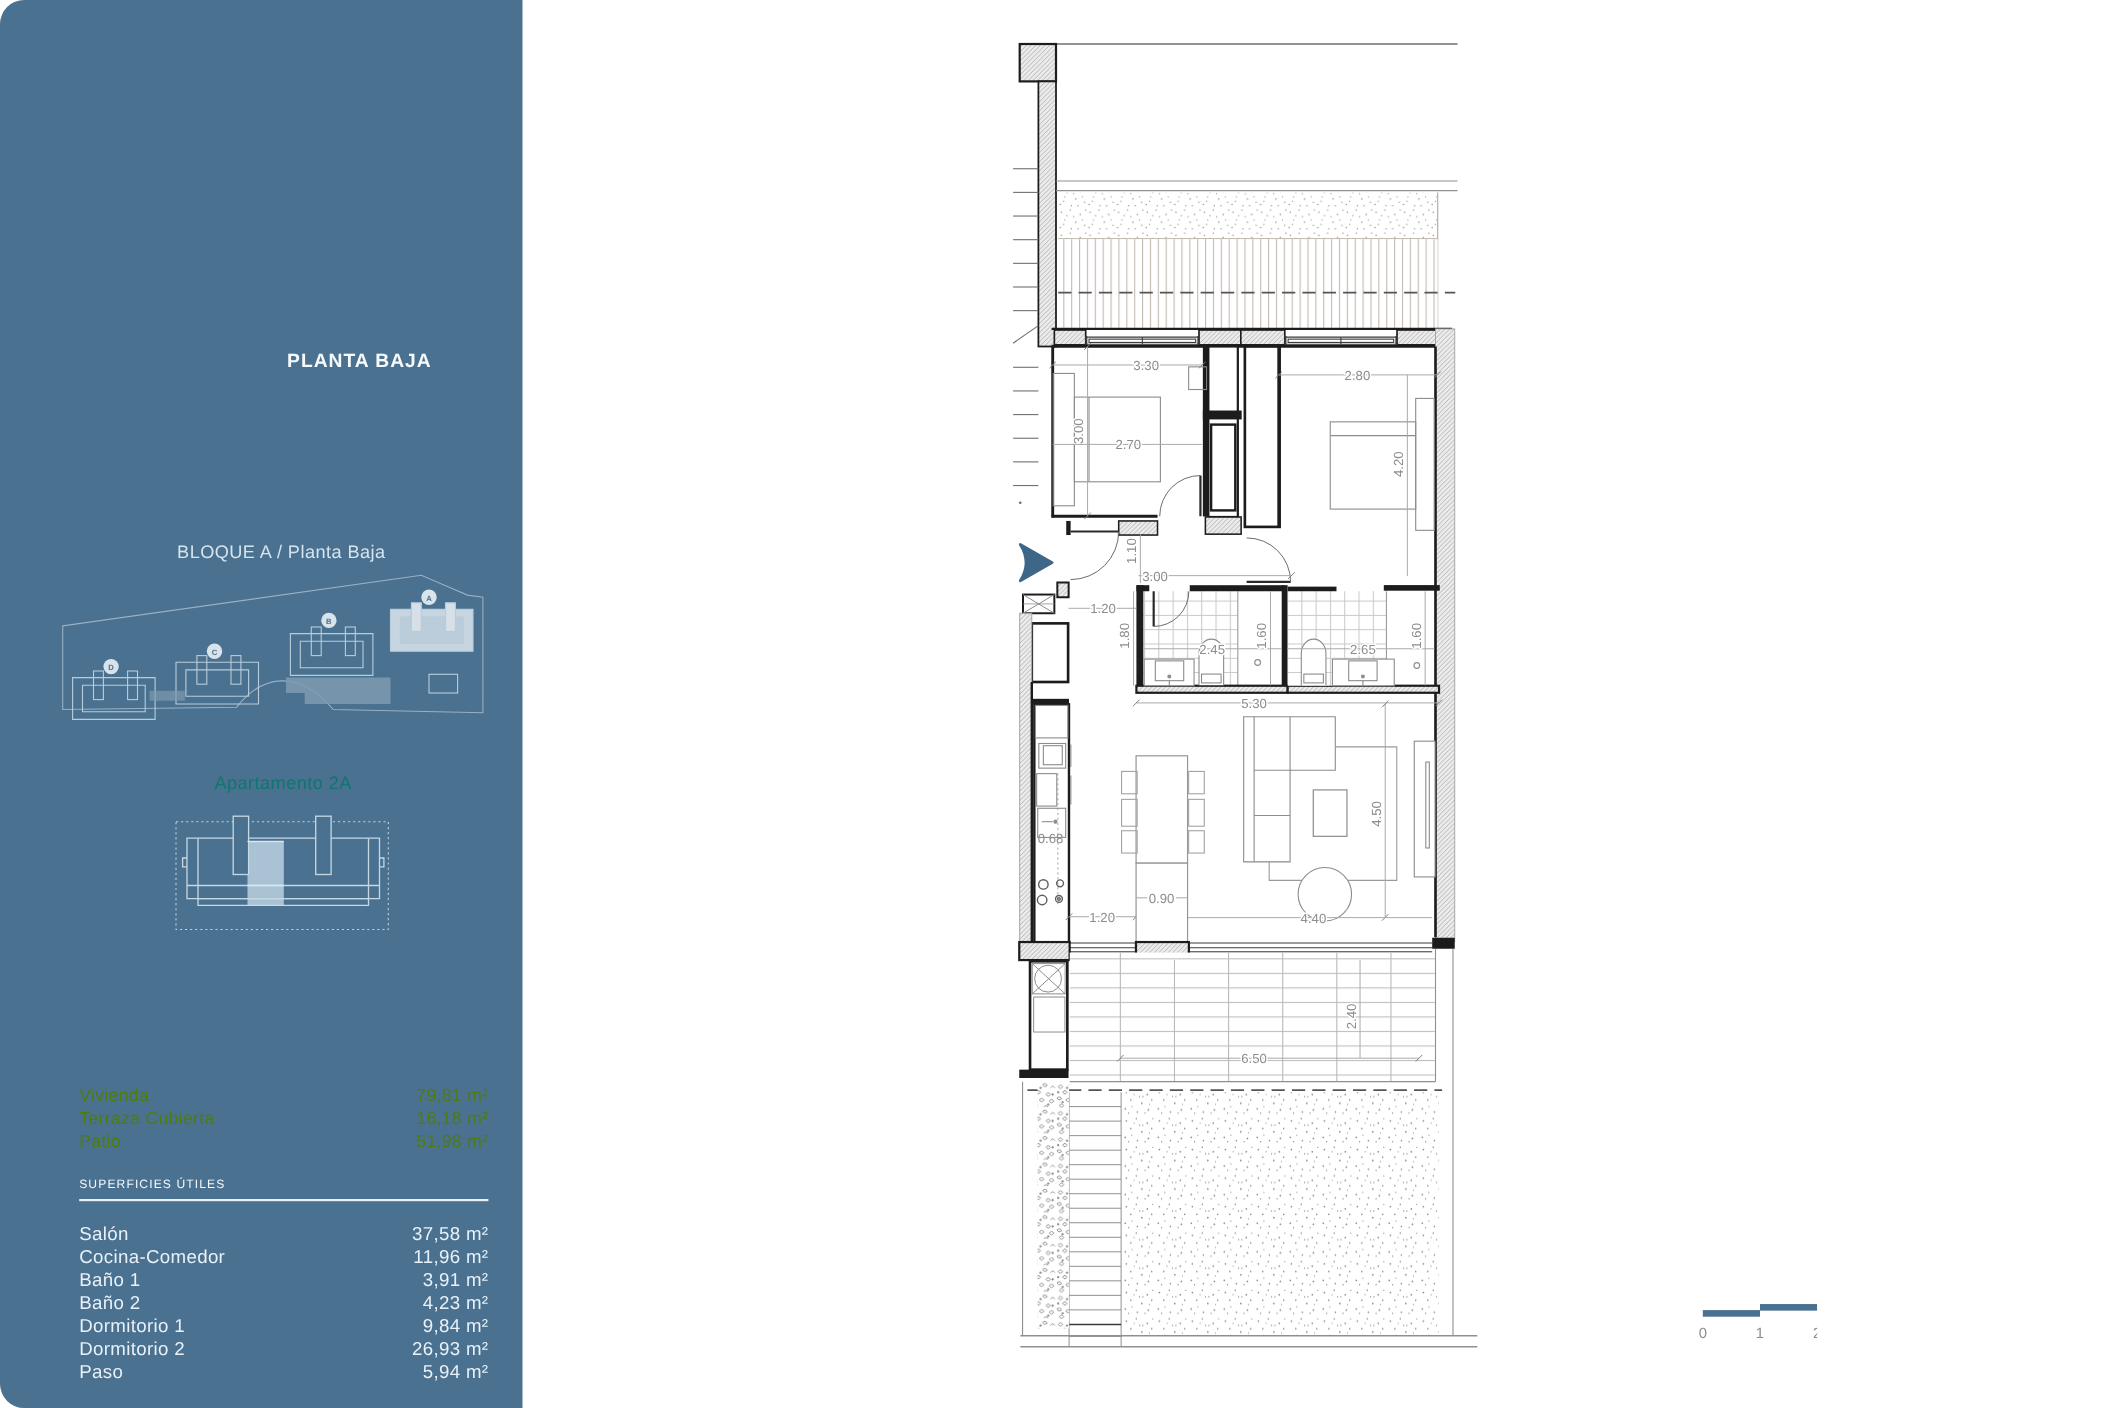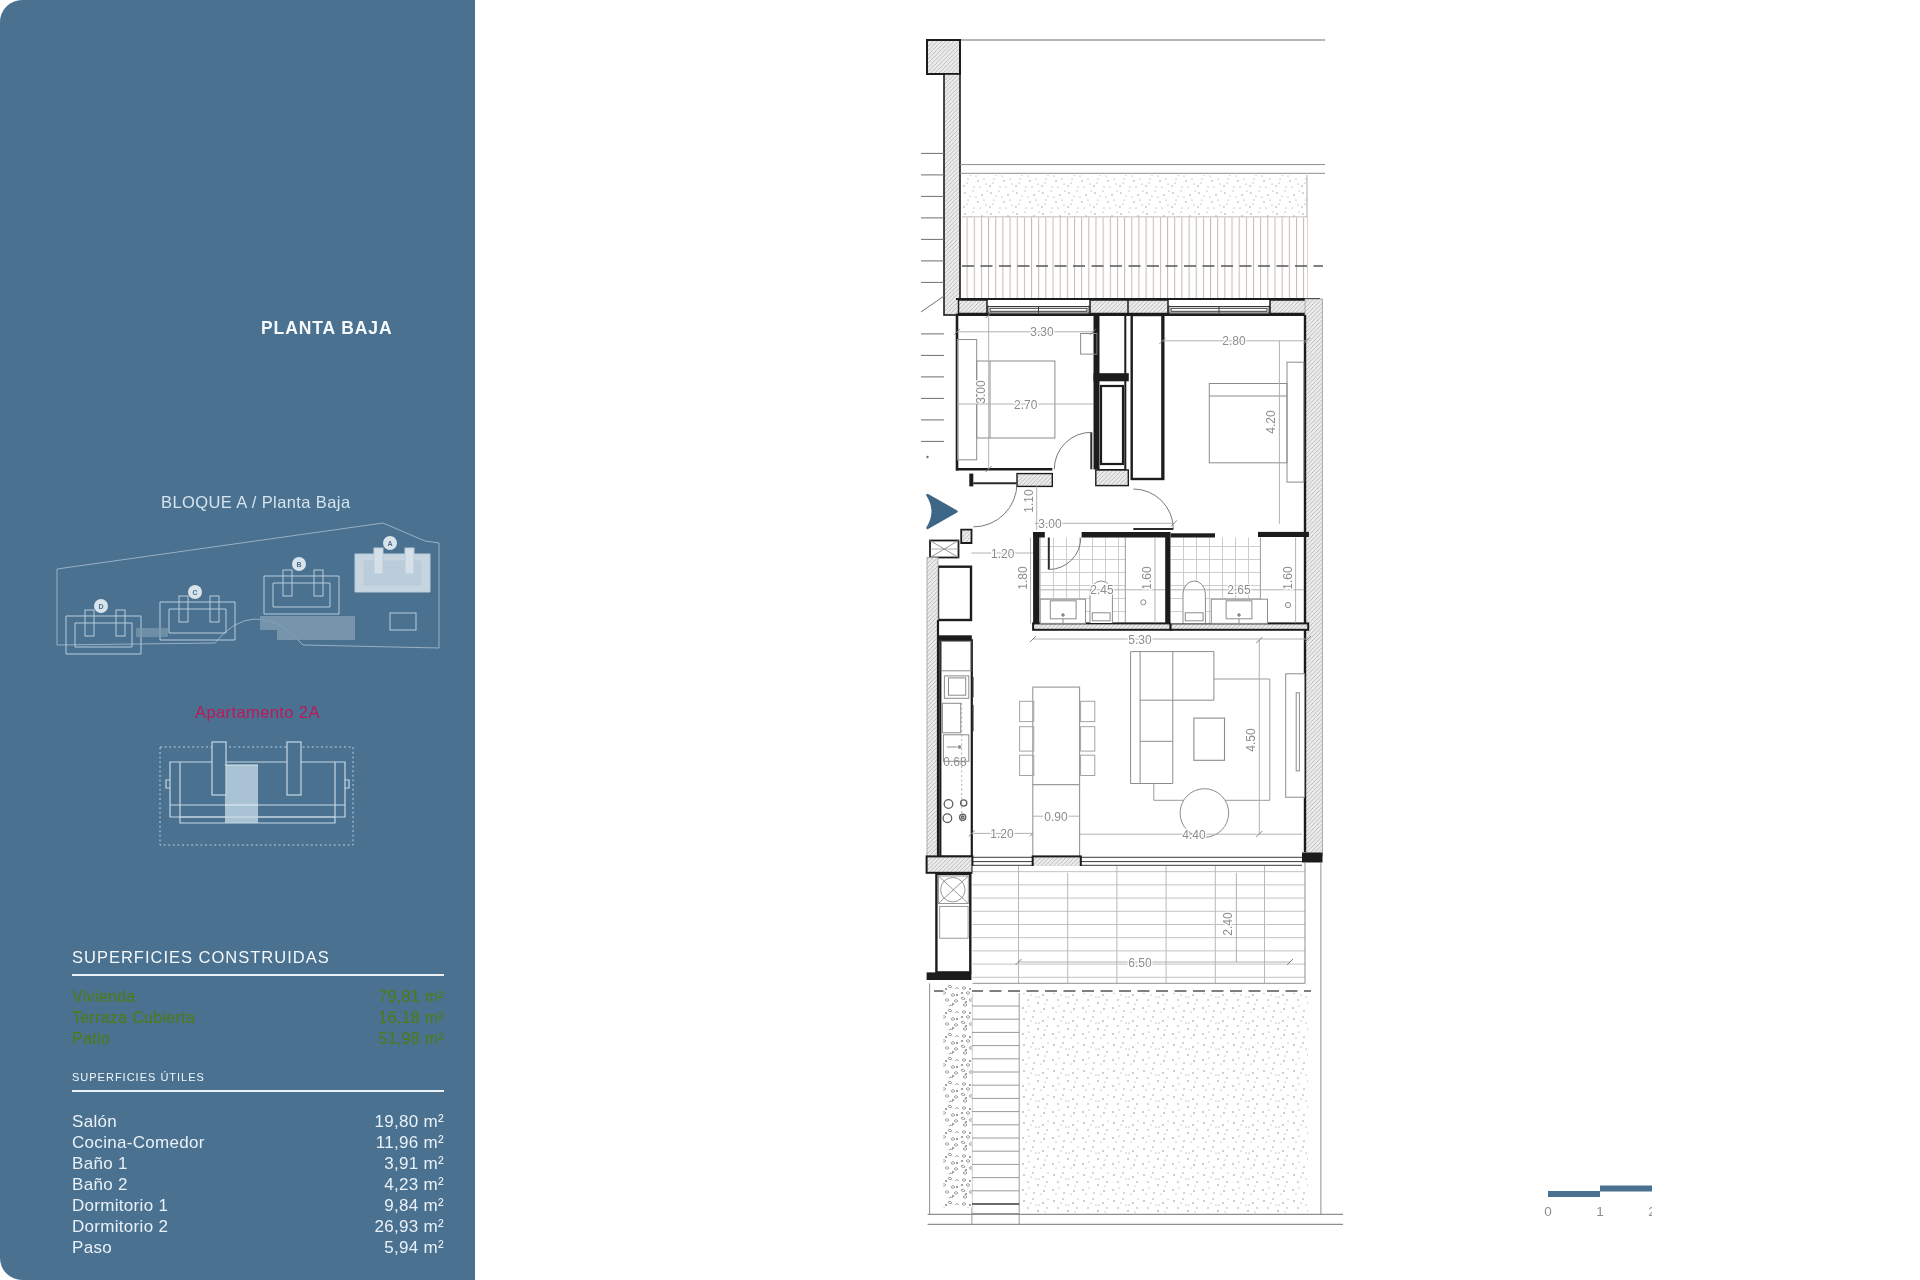--- a/index.html
+++ b/index.html
@@ -56,21 +56,21 @@
     </g>
 
     <path d="M220,101 h95 v24 h-78 v-10 h-17 z" fill="#87a2b6" stroke="none" opacity="0.85"></path>
 
     <rect x="96" y="113" width="32" height="9" fill="#87a2b6" stroke="none" opacity="0.7"></rect>
 
     <rect x="350" y="98" width="26" height="17"></rect>
   </g>
 </svg>
 
-<div class="abs" style="left:195px;top:703px;font-size:16.5px;letter-spacing:0.4px;color:#be185d;">Apartamento 2A</div>
+<div class="abs" style="left:195px;top:703px;font-size:16.5px;letter-spacing:0.4px;color:#0f766e;">Apartamento 2A</div>
 
 <svg class="abs" style="left:150px;top:735px;" width="215" height="115" viewBox="0 0 215 115">
 
   <rect x="10" y="12" width="193" height="98" fill="none" stroke="#b9cfdd" stroke-width="1" stroke-dasharray="2,2.6"></rect>
 
   <rect x="75" y="30" width="33" height="58" fill="#a9c2d4"></rect>
 
   <g fill="none" stroke="#c5d8e4" stroke-width="1.2">
     <path d="M20,27 h175 v55 h-175 z"></path>
     <path d="M20,45 h-4 v8 h4"></path>
@@ -78,32 +78,31 @@
     <path d="M30,82 v-55"></path>
     <path d="M185,82 v-55"></path>
     <path d="M20,70 h175"></path>
     <path d="M30,82 h155 v6 h-155 z"></path>
     <rect x="62" y="7" width="14" height="53" fill="#4A7190" stroke="#c5d8e4"></rect>
     <rect x="137" y="7" width="14" height="53" fill="#4A7190" stroke="#c5d8e4"></rect>
     <path d="M75,30 h33 M75,70 h33" stroke="#dbe7ef"></path>
   </g>
 </svg>
 
-<div class="abs" style="left:72px;top:948px;width:372px;font-size:16.5px;letter-spacing:1px;color:#f2f8fb;border-bottom:2px solid #e9f1f7;padding-bottom:7px;">SUPERFICIES CONSTRUIDAS</div>
 
 <div class="abs" style="left:72px;top:986px;width:372px;font-size:16px;letter-spacing:0.3px;line-height:21px;color:#4d7c0f;">
   <div>Vivienda<span style="float:right">79,81 m²</span></div>
   <div>Terraza Cubierta<span style="float:right">16,18 m²</span></div>
   <div>Patio<span style="float:right">51,98 m²</span></div>
 </div>
 
 <div class="abs" style="left:72px;top:1071px;width:372px;font-size:11px;letter-spacing:1px;color:#f2f8fb;border-bottom:2px solid #e9f1f7;padding-bottom:7px;">SUPERFICIES ÚTILES</div>
 
 <div class="abs" style="left:72px;top:1111px;width:372px;font-size:17px;letter-spacing:0.3px;line-height:21px;color:#e9f1f8;">
-  <div>Salón<span style="float:right">19,80 m²</span></div>
+  <div>Salón<span style="float:right">37,58 m²</span></div>
   <div>Cocina-Comedor<span style="float:right">11,96 m²</span></div>
   <div>Baño 1<span style="float:right">3,91 m²</span></div>
   <div>Baño 2<span style="float:right">4,23 m²</span></div>
   <div>Dormitorio 1<span style="float:right">9,84 m²</span></div>
   <div>Dormitorio 2<span style="float:right">26,93 m²</span></div>
   <div>Paso<span style="float:right">5,94 m²</span></div>
 </div>
 
 <svg class="abs" style="left:0;top:0;" width="1920" height="1280" viewBox="0 0 1920 1280">
 <defs>

